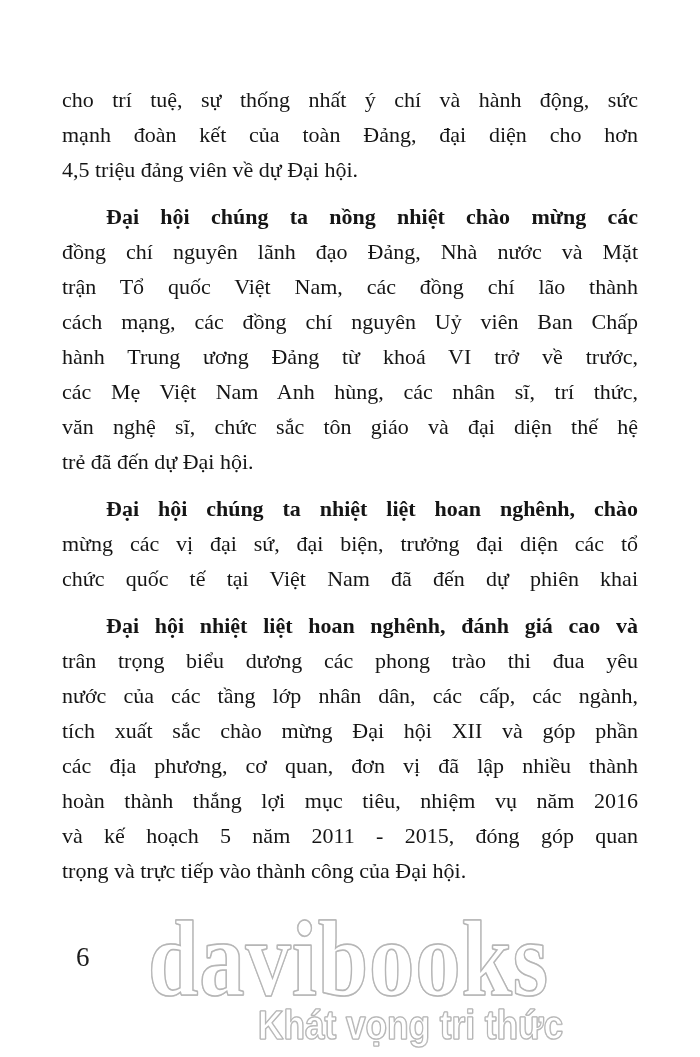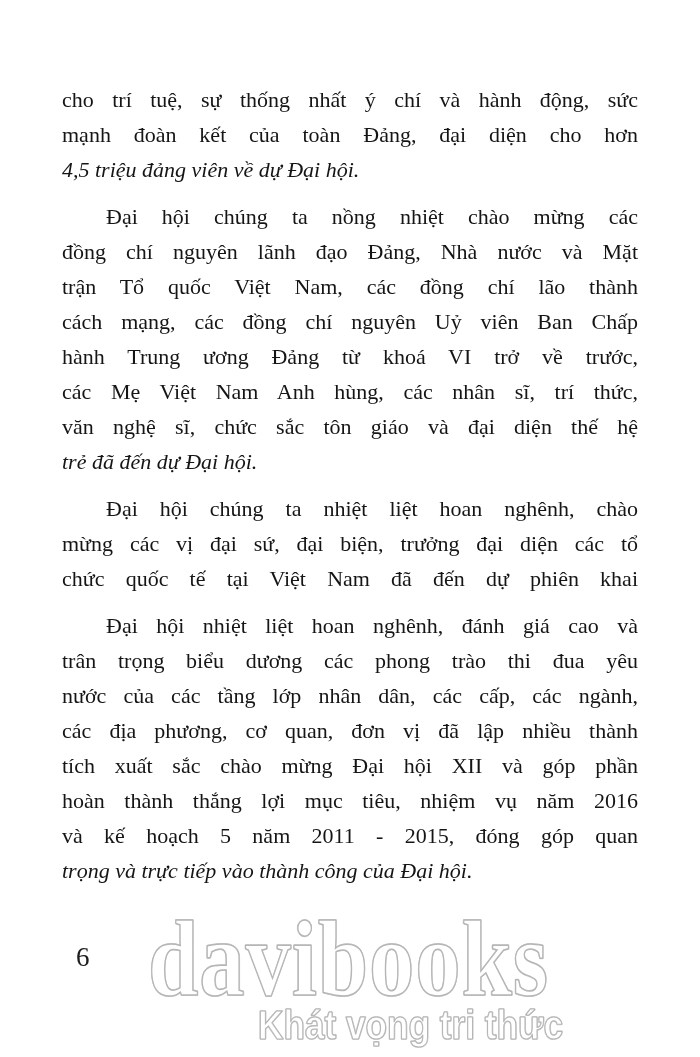--- a/index.html
+++ b/index.html
@@ -19,22 +19,22 @@
     color: #151515;
     font-size: 22px;
     line-height: 35px;
   }
   .paragraph { margin: 4px 0 12px 0; }
   .line {
     text-align: justify;
     text-align-last: justify;
     overflow: hidden;
   }
-  .line.last { text-align-last: left; font-style: italic; }
-  .line.indent { text-indent: 44px; }
+  .line.last { text-align-last: left; }
+  .line.indent { text-indent: 44px; font-weight: bold; }
   .page-number {
     position: absolute;
     left: 76px;
     top: 942px;
     font-size: 27px;
     color: #1c1c1c;
     font-family: "Liberation Serif", serif;
   }
   .watermark { position: absolute; left: 0; top: 0; width: 700px; height: 762px; pointer-events: none; }
   .wm-brand {
@@ -92,22 +92,22 @@
       </div>
       <div class="paragraph">
         <div class="line indent">Đại hội chúng ta nhiệt liệt hoan nghênh, chào</div>
         <div class="line">mừng các vị đại sứ, đại biện, trưởng đại diện các tổ</div>
         <div class="line">chức quốc tế tại Việt Nam đã đến dự phiên khai</div>
       </div>
       <div class="paragraph">
         <div class="line indent">Đại hội nhiệt liệt hoan nghênh, đánh giá cao và</div>
         <div class="line">trân trọng biểu dương các phong trào thi đua yêu</div>
         <div class="line">nước của các tầng lớp nhân dân, các cấp, các ngành,</div>
+        <div class="line">tích xuất sắc chào mừng Đại hội XII và góp phần</div>
         <div class="line">các địa phương, cơ quan, đơn vị đã lập nhiều thành</div>
-        <div class="line">tích xuất sắc chào mừng Đại hội XII và góp phần</div>
         <div class="line">hoàn thành thắng lợi mục tiêu, nhiệm vụ năm 2016</div>
         <div class="line">và kế hoạch 5 năm 2011 - 2015, đóng góp quan</div>
         <div class="line last">trọng và trực tiếp vào thành công của Đại hội.</div>
       </div>
     </div>
 
   <div class="page-number">6</div>
 
   <div class="watermark">
     <div class="wm-brand">davibooks</div>

